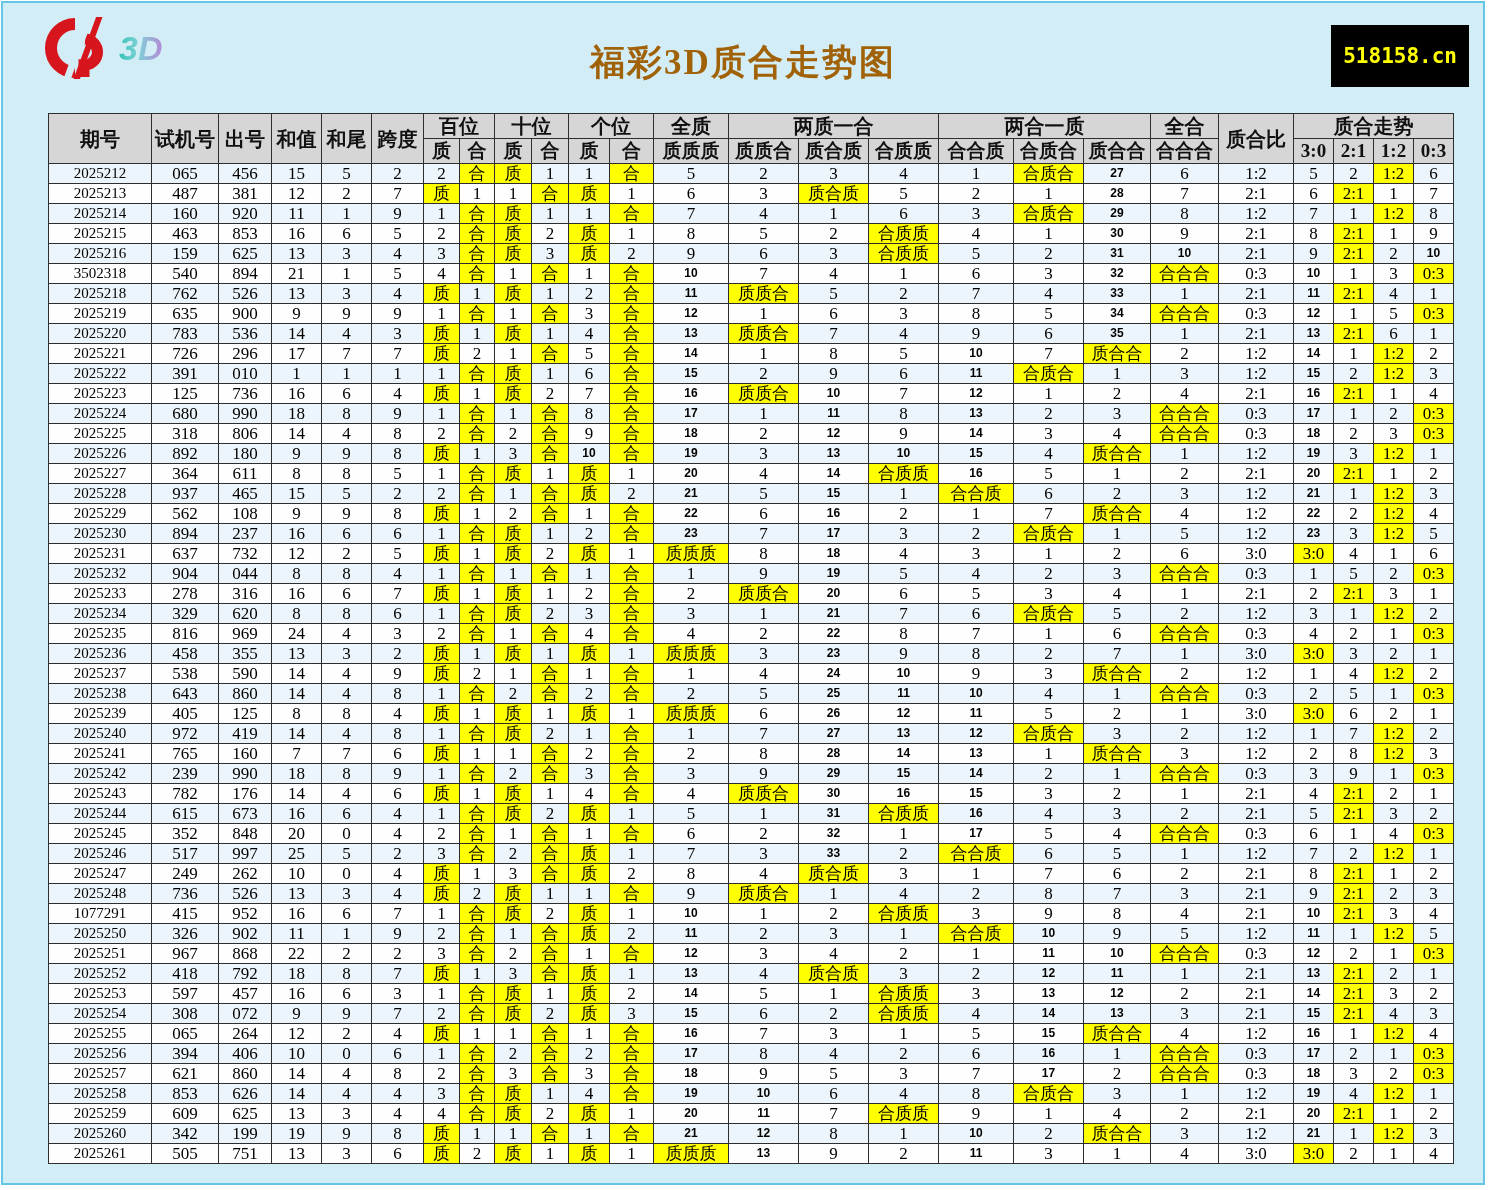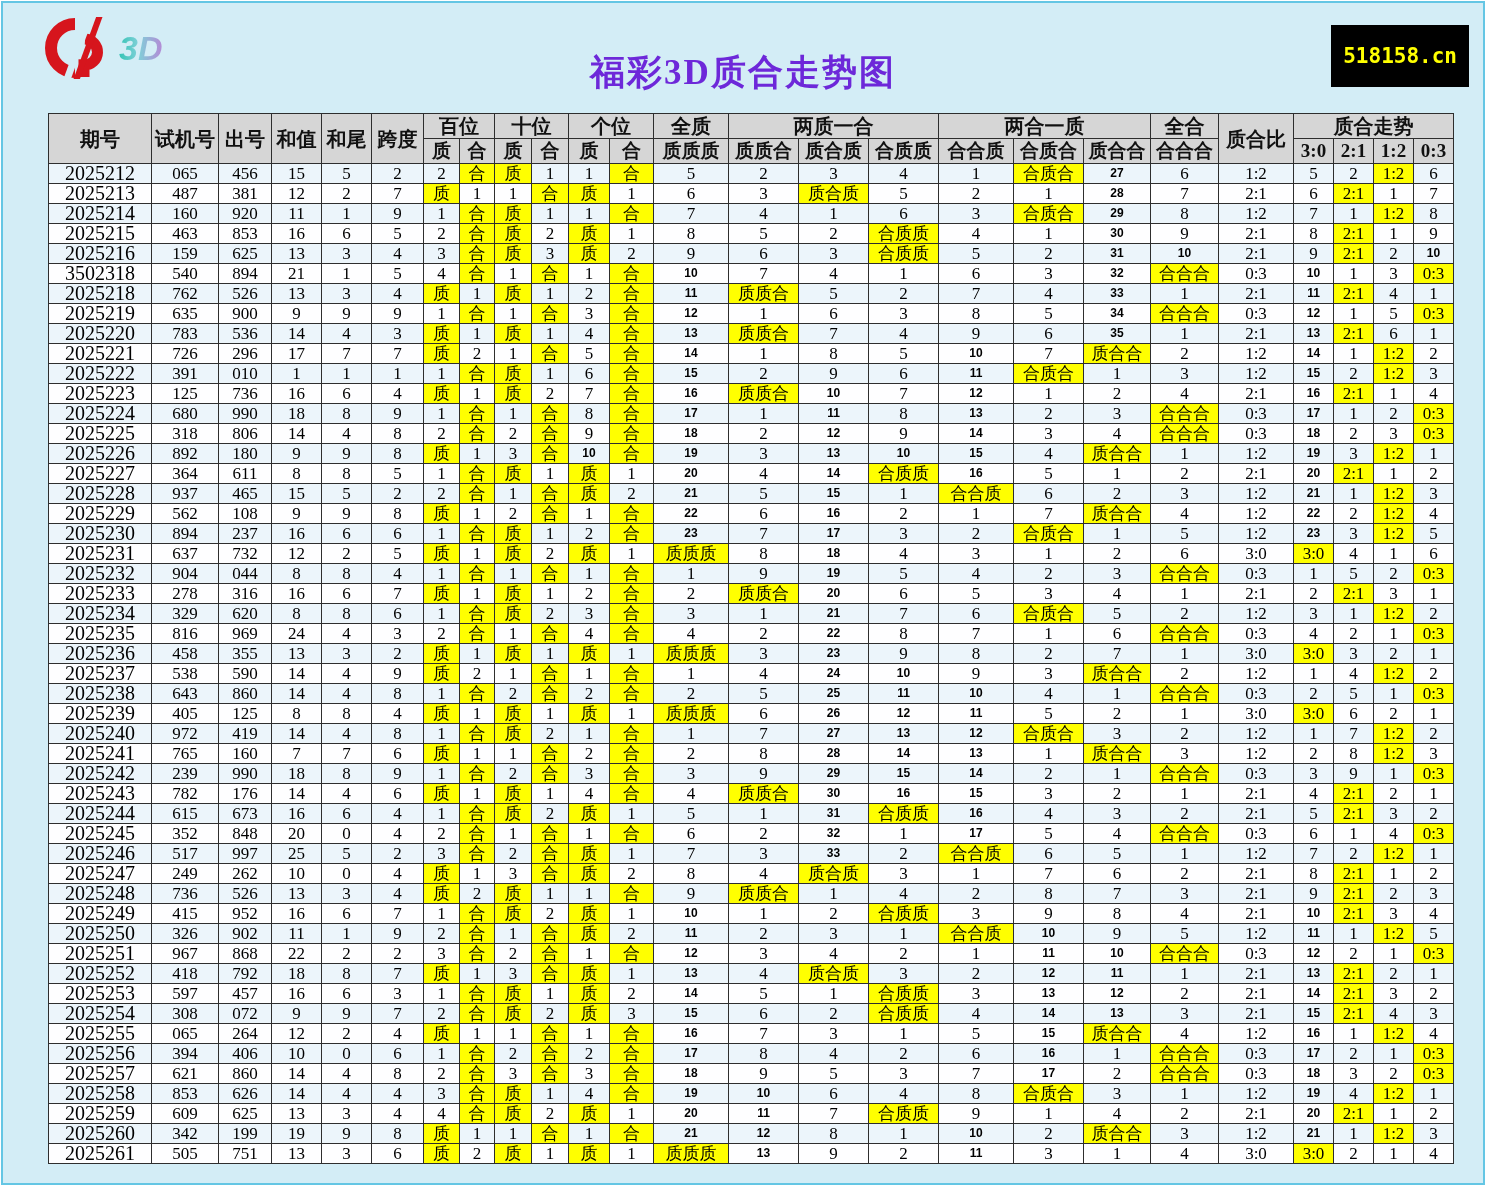--- a/index.html
+++ b/index.html
@@ -6,38 +6,38 @@
   body{width:1490px;height:1190px;font-family:"Liberation Serif","DejaVu Serif",serif;}
   .page{position:relative;width:1484px;height:1184px;margin:1px;border:2px solid #64c6e4;
         background:#d3edf6;box-sizing:border-box;overflow:hidden;}
   
   .logo{position:absolute;left:42px;top:14px;display:flex;align-items:center;height:62px;}
   .logo-text{font-family:"Liberation Sans","DejaVu Sans",sans-serif;font-weight:bold;
              font-size:33px;color:#16181c;letter-spacing:1px;margin-left:8px;}
   .logo-3d{font-family:"Liberation Sans","DejaVu Sans",sans-serif;font-weight:bold;font-style:italic;
            font-size:34px;margin-left:6px;background:linear-gradient(90deg,#35c4b5,#7fd0d8 45%,#b48ad6);
            -webkit-background-clip:text;background-clip:text;color:#49b9c6;text-align:right;-webkit-text-fill-color:transparent;}
-  .title{position:absolute;left:50%;top:46px;transform:translateX(-50%);margin:0;
-         font-size:35px;font-weight:bold;color:#6d28d9;letter-spacing:2px;white-space:nowrap;}
+  .title{position:absolute;left:50%;top:36px;transform:translateX(-50%);margin:0;
+         font-size:35px;font-weight:bold;color:#a16207;letter-spacing:2px;white-space:nowrap;}
   .badge{position:absolute;right:14px;top:22px;background:#000;color:#ffff00;
          font-family:"DejaVu Sans Mono","Liberation Mono",monospace;font-weight:bold;
          font-size:21px;padding:19px 12px;}
   
   table{position:absolute;left:45px;top:110px;border-collapse:collapse;table-layout:fixed;
         width:1405px;border-radius:17px;}
   th,td{border:1px solid #2e2e2e;text-align:center;vertical-align:middle;padding:0;
         overflow:hidden;white-space:nowrap;}
   thead th{background:#d6d6d6;font-weight:bold;font-size:20px;height:24px;line-height:24px;color:#111;}
   thead tr.sub th{font-size:19px;}
   tbody td{height:19px;line-height:19px;font-size:17px;color:#000;}
   tbody tr:nth-child(odd){background:#ecf5fb;}
   tbody tr:nth-child(even){background:#fefeff;}
   td.y{background:#ffff00;}
   td.sm{font-size:12px;font-weight:bold;font-family:"Liberation Sans","DejaVu Sans",sans-serif;}
-  td.pd{font-size:20px;}
+  td.pd{font-size:15px;}
 </style>
 </head>
 <body>
 
 <div class="page">
 
   <div class="logo">
     <svg width="68" height="62" viewBox="0 0 68 62">
       <path d="M30 7 A 24 24 0 1 0 30 55" stroke="#d6151d" stroke-width="12" fill="none"></path>
       <path d="M40 22 a 13 13 0 1 1 -1 26 l 0 12" stroke="#d6151d" stroke-width="11" fill="none"></path>
@@ -1112,21 +1112,21 @@
           <td>8</td>
           <td>7</td>
           <td>3</td>
           <td>2:1</td>
           <td>9</td>
           <td class="y">2:1</td>
           <td>2</td>
           <td>3</td>
         </tr>
         <tr>
-          <td class="pd">2025249</td>
+          <td class="pd">1077291</td>
           <td>415</td>
           <td>952</td>
           <td>16</td>
           <td>6</td>
           <td>7</td>
           <td>1</td>
           <td class="y">合</td>
           <td class="y">质</td>
           <td>2</td>
           <td class="y">质</td>

